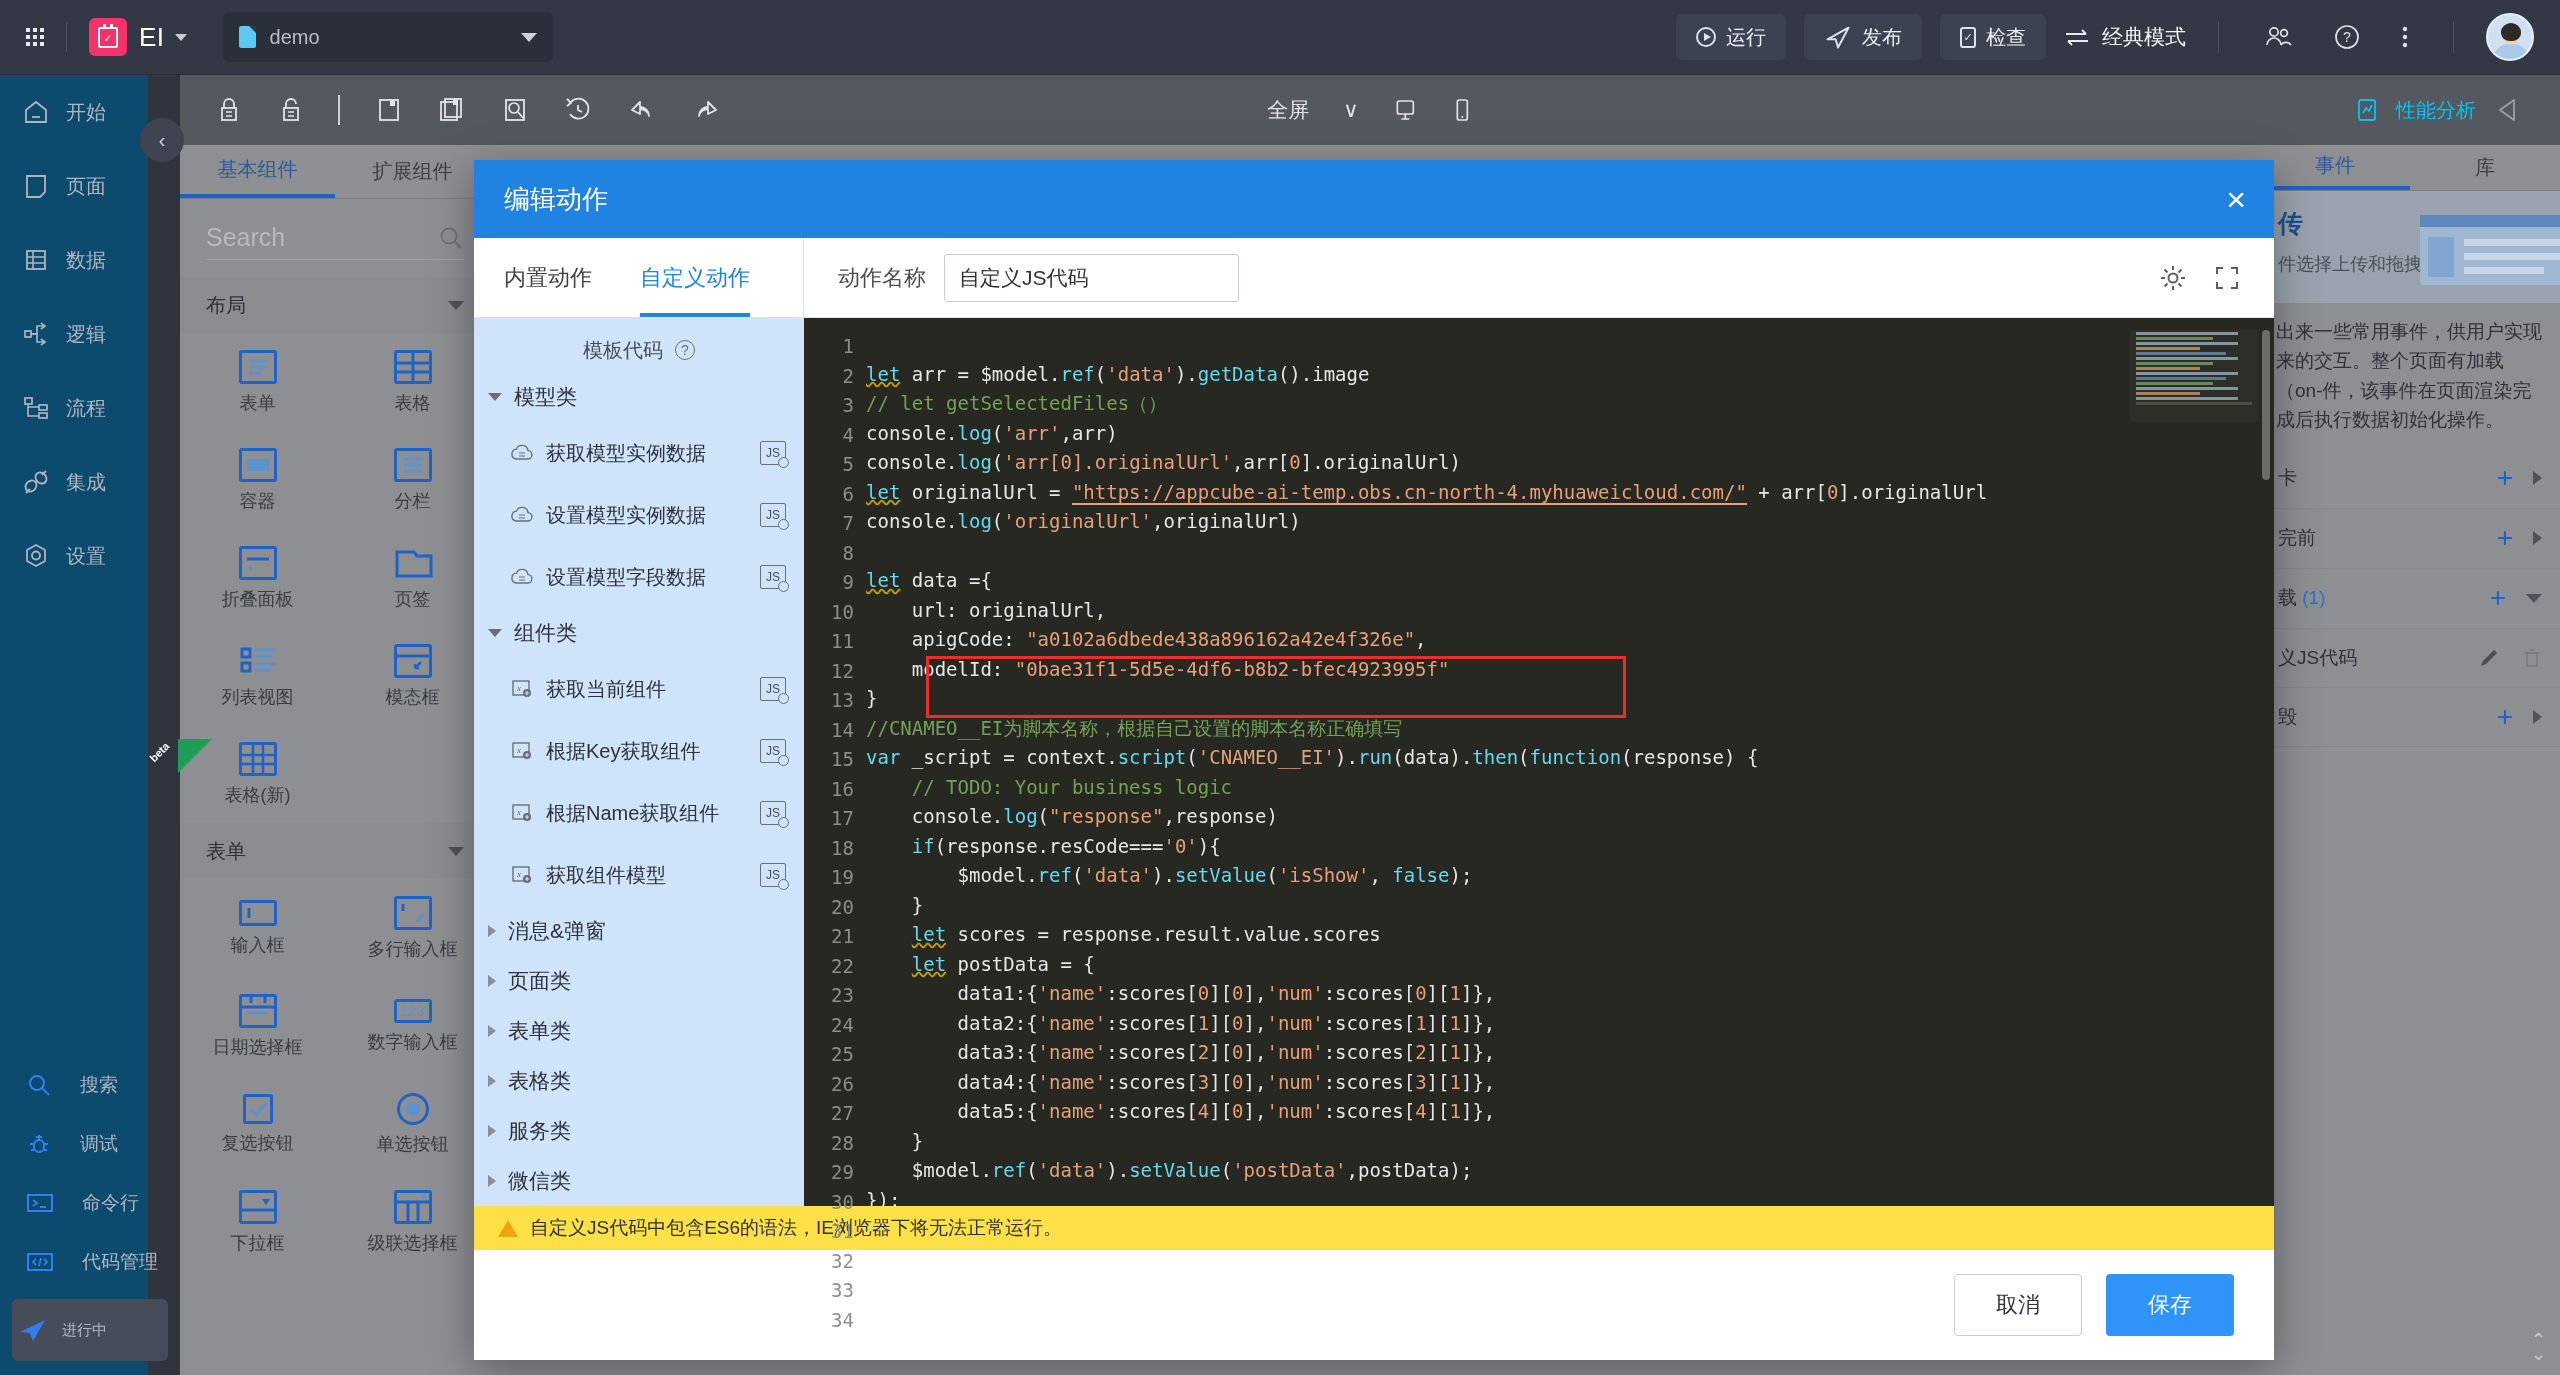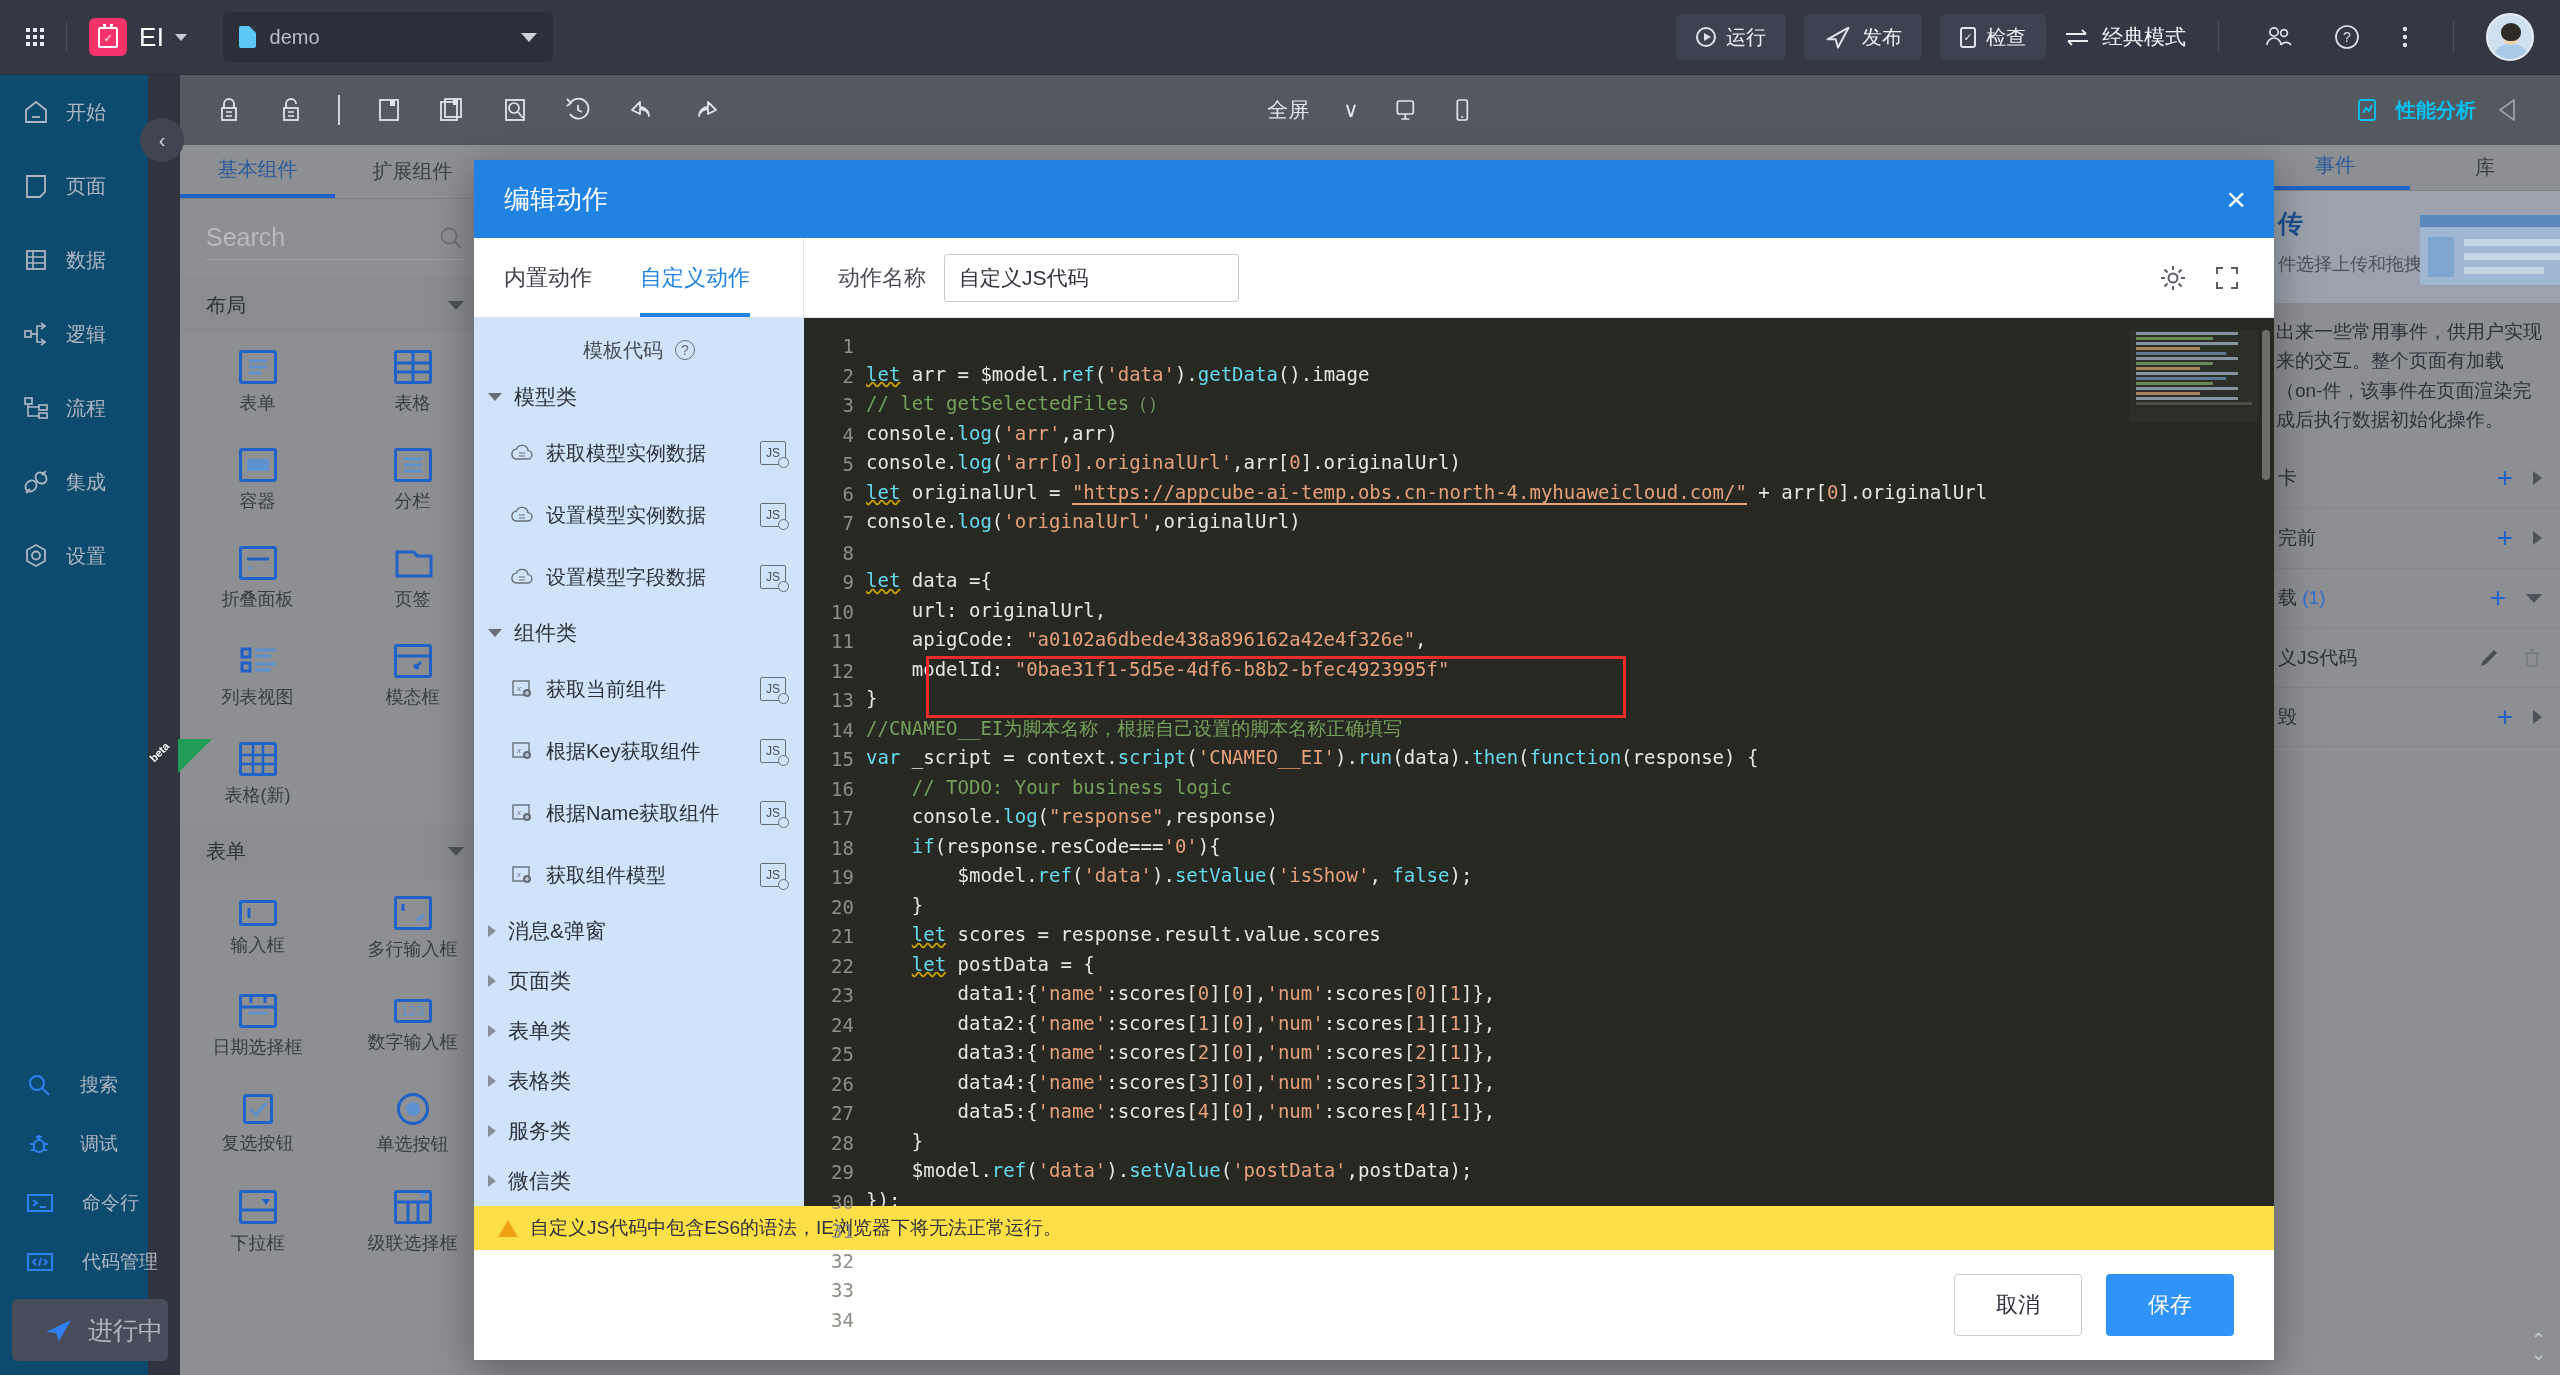--- a/index.html
+++ b/index.html
@@ -77,21 +77,21 @@
   .rail {
     position:absolute; left:0; top:75px; width:148px; height:1300px;
     background:#0c4a6e; color:#a9aeba;
   }
   .rail-item { display:flex; align-items:center; height:74px; padding-left:22px; gap:16px; font-size:20px; }
   .rail-item .lbl{ color:#b0b5c1; }
   .rail-bottom { position:absolute; left:0; bottom:0; width:180px; }
   .rail-small { display:flex; align-items:center; height:59px; padding-left:26px; gap:28px; font-size:19px; color:#b0b5c1;}
   .rail-run {
     margin: 8px 12px 14px 12px; height:62px; background:#474c5a; border-radius:6px;
-    display:flex; align-items:center; gap:14px; padding-left:32px; font-size:25px; color:#b0b5c1;
+    display:flex; align-items:center; gap:14px; padding-left:6px; font-size:15px; color:#b0b5c1;
   }
   .ri-svg { width:28px; height:28px; flex:none; }
 
   
   .comp-panel {
     position:absolute; left:180px; top:145px; width:310px; height:1230px;
     background:#8d8f93;
   }
   .comp-tabs { display:flex; height:54px; background:#8d8f93; border-bottom:1px solid #7e8084; }
   .comp-tab { flex:1; display:flex;align-items:center;justify-content:center; font-size:20px; color:#3c3f46; }
@@ -112,21 +112,21 @@
   .beta span{ position:absolute; left:-30px; top:-27px; transform:rotate(-45deg); font-size:11px; color:#fff; font-weight:bold;}
 
   
   .ctoolbar {
     position:absolute; left:180px; top:75px; width:2380px; height:70px;
     background:#54585f; display:flex; align-items:center;
   }
   .ct-ico { margin-left: 36px; color:#e2e4e9; display:flex; align-items:center; }
   .ct-bar { width:2px;height:30px;background:#cfd2d8; margin-left:34px; }
   .ct-center { position:absolute; left:50%; transform:translateX(-50%); display:flex;align-items:center; gap:34px; color:#e2e4e9; font-size:21px;}
-  .ct-right { position:absolute; right:40px; display:flex;align-items:center; gap:18px; color:#00c4f5; font-size:20px;font-weight:bold; }
+  .ct-right { position:absolute; right:40px; display:flex;align-items:center; gap:18px; color:#00c4f5; font-size:20px; }
 
   
   .rightpanel {
     position:absolute; right:0; top:145px; width:300px; height:1230px;
     background:#8d8f93;
   }
   .rp-tabs { display:flex; height:46px; border-bottom:1px solid #7e8084; }
   .rp-tab { flex:1; display:flex;align-items:center;justify-content:center;font-size:20px;color:#3c3f46; }
   .rp-tab.active { color:#2b5b9c; border-bottom:4px solid #1f63c8; }
   .rp-hero { height:112px; background:#9aa3ad; padding:16px 18px; position:relative; overflow:hidden;}

